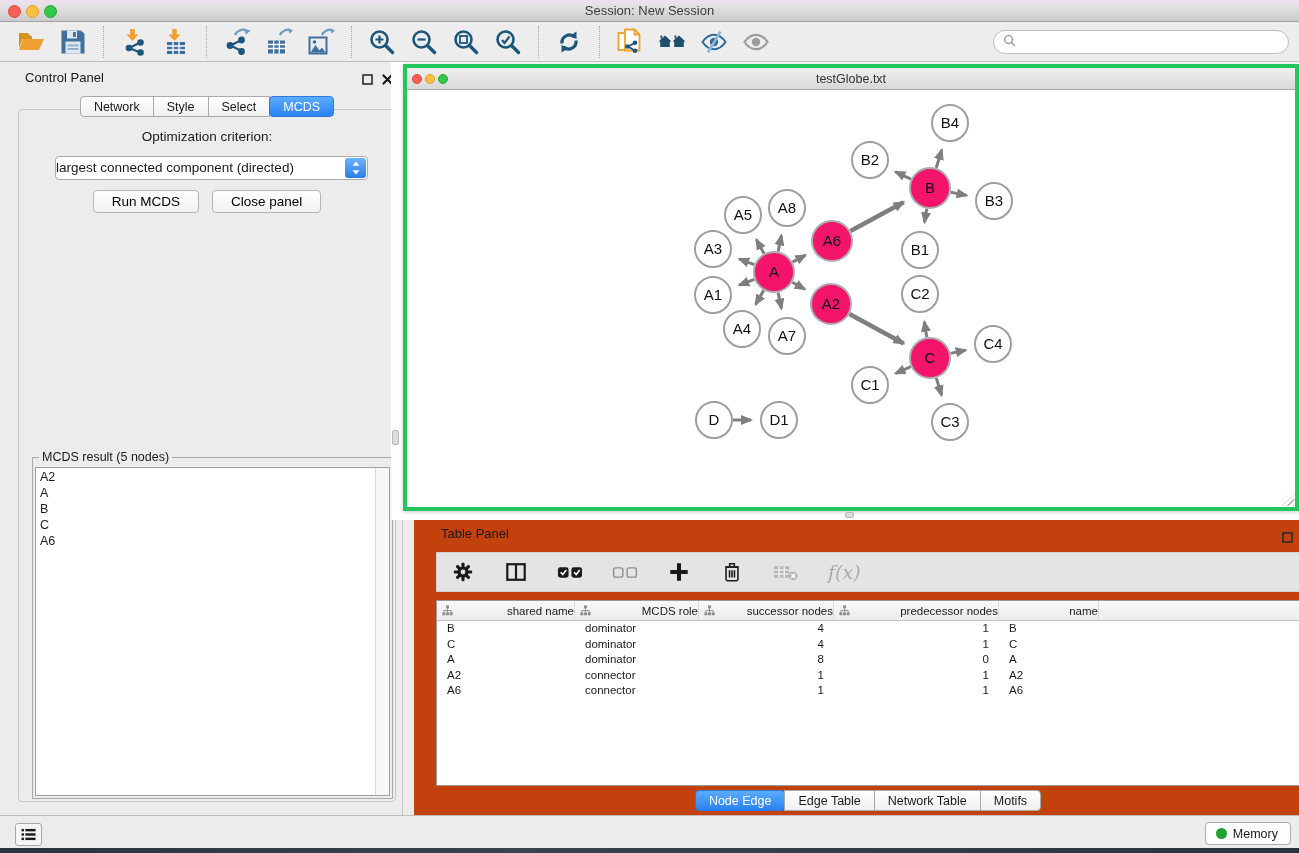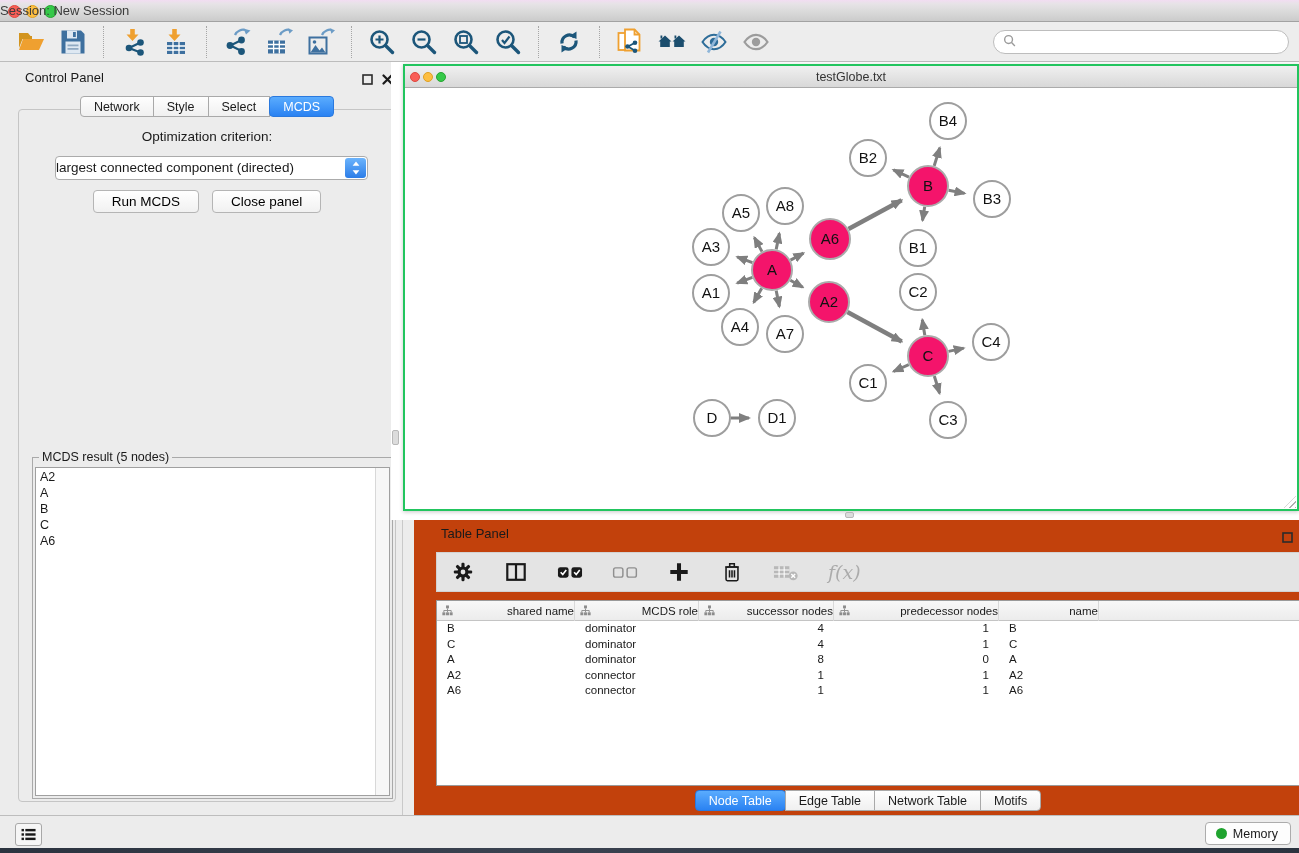--- a/index.html
+++ b/index.html
@@ -9,21 +9,21 @@
 
   
   .titlebar { position:absolute; left:0; top:0; width:100%; height:22px;
     background:linear-gradient(#f2ddf2, #e7e3e7 18%, #dadada 55%, #cbcbcb);
     border-bottom:1px solid #a2a2a2; }
   .lights { position:absolute; left:8px; top:4.5px; display:flex; gap:5px; }
   .light { width:13px; height:13px; border-radius:50%; }
   .light.red { background:#f95e57; border:1px solid #dd4840; }
   .light.yellow { background:#fdbe41; border:1px solid #dfa123; }
   .light.green { background:#35c949; border:1px solid #27a532; }
-  .win-title { position:absolute; left:0; right:0; top:3px; font-size:13px; color:#3c3c3c; }
+  .win-title { position:absolute; left:0; right:0; top:3px; text-align:center; font-size:13px; color:#3c3c3c; }
 
   
   .toolbar { position:absolute; left:0; top:22px; width:100%; height:40px; background:#EDEDED;
     border-bottom:1px solid #bcbcbc; display:flex; align-items:center; padding-left:10px; }
   .tb-group { display:flex; align-items:center; }
   .tb-icon { width:32px; height:32px; margin:0 5px; display:flex; align-items:center; justify-content:center; cursor:default; }
   .tb-icon svg { width:28px; height:28px; }
   .tb-sep { width:1px; height:32px; border-left:1px dotted #a6a6a6; margin:0 9px; }
   .search-box { margin-left:auto; margin-right:10px; width:296px; height:24px; background:#fff;
     border:1px solid #bdbdbd; border-radius:12px; display:flex; align-items:center; padding:0 9px; gap:6px; }
@@ -50,21 +50,21 @@
     border-radius:4px; font-size:13.5px; font-family:inherit; }
   .result-box { position:absolute; left:13px; top:347px; width:361px; height:342px; border:1px solid #a9a9a9; }
   .result-legend { position:absolute; top:-8px; left:6px; background:#ECECEC; padding:0 3px; font-size:12.5px; }
   .result-inner { position:absolute; left:2px; right:2px; top:9px; bottom:2px; background:#fff; border:1px solid #a0a0a0; }
   .result-list { position:absolute; left:0; top:1px; right:15px; bottom:0; font-size:12.5px; }
   .result-item { line-height:16px; padding-left:4px; }
   .result-scroll { position:absolute; right:0; top:0; bottom:0; width:14px; background:#f7f7f7; border-left:1px solid #d8d8d8; }
 
   
   .right-top { position:absolute; left:391px; top:62px; width:908px; height:458px; background:#fff; }
-  .net-window { position:absolute; left:12px; top:2px; right:0; height:447px; border:2px solid #22c55e; background:#fff;
+  .net-window { position:absolute; left:12px; top:2px; right:0; height:447px; border:4px solid #22c55e; background:#fff;
     box-shadow:0 1px 4px rgba(0,0,0,.22); }
   .net-titlebar { height:22px; background:linear-gradient(#f0f0f0,#d8d8d8); border-bottom:1px solid #ababab; position:relative; }
   .net-lights { position:absolute; left:5px; top:6px; display:flex; gap:3px; }
   .net-light { width:10px; height:10px; border-radius:50%; }
   .net-title { position:absolute; left:0; right:0; top:4px; text-align:center; font-size:12.5px; color:#333; }
   #graph-svg { position:absolute; left:0; top:22px; }
   .resize-grip { position:absolute; right:1px; bottom:1px; width:12px; height:12px;
     background:repeating-linear-gradient(135deg,#b0b0b0 0 1px,transparent 1px 4px);
     clip-path:polygon(100% 0,100% 100%,0 100%); }
   .v-grip { position:absolute; left:1px; top:368px; width:7px; height:15px; background:#dcdcdc; border:1px solid #b8b8b8; border-radius:2px; }
@@ -584,21 +584,21 @@
           <div class="tr">
             <div class="td" style="width: 138px; text-align: left;">A6</div>
             <div class="td" style="width: 124px; text-align: left;">connector</div>
             <div class="td" style="width: 135px; text-align: right;">1</div>
             <div class="td" style="width: 165px; text-align: right;">1</div>
             <div class="td" style="width: 100px; text-align: left;">A6</div>
           </div>
         </div>
     </div>
     <div class="tp-tabs" id="tp-tabs">
-        <div class="cp-tab active">Node Table</div>
+        <div class="cp-tab active">Node Edge</div>
         <div class="cp-tab">Edge Table</div>
         <div class="cp-tab">Network Table</div>
         <div class="cp-tab">Motifs</div>
       </div>
   </div>
 
   <div class="statusbar">
     <div class="list-btn">
       <svg width="15" height="13" viewBox="0 0 16 14">
           <g fill="#1a1a1a">

